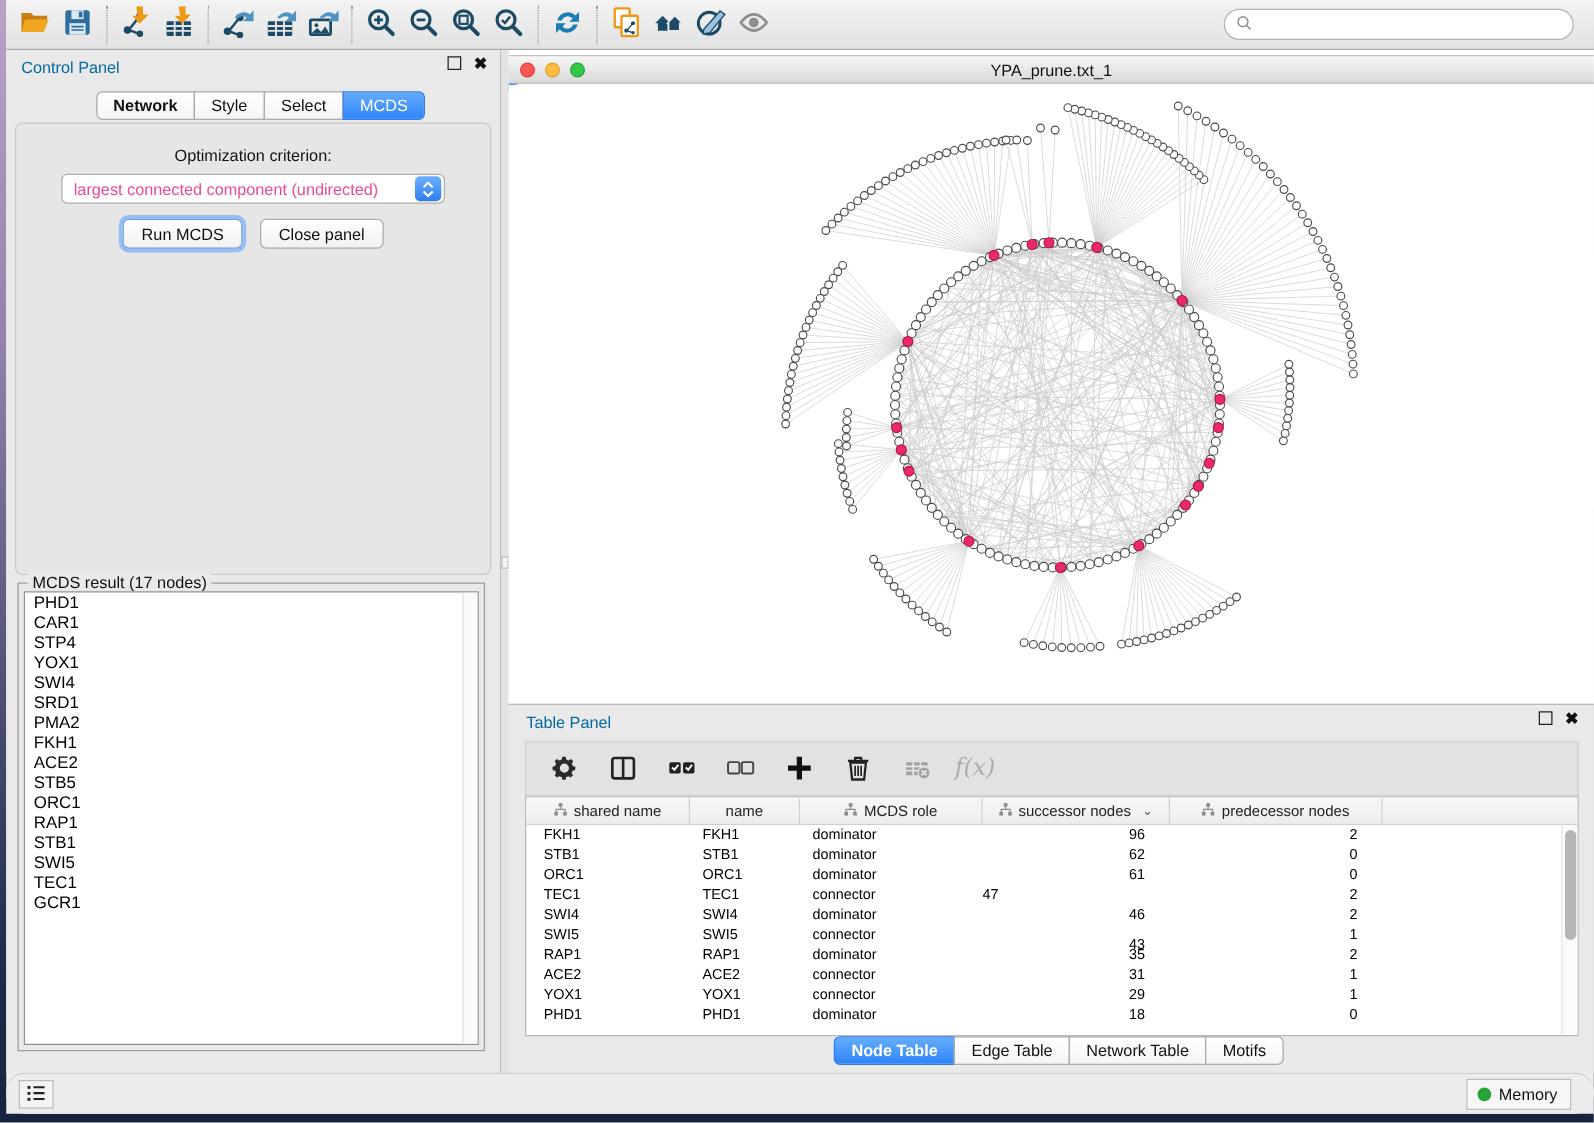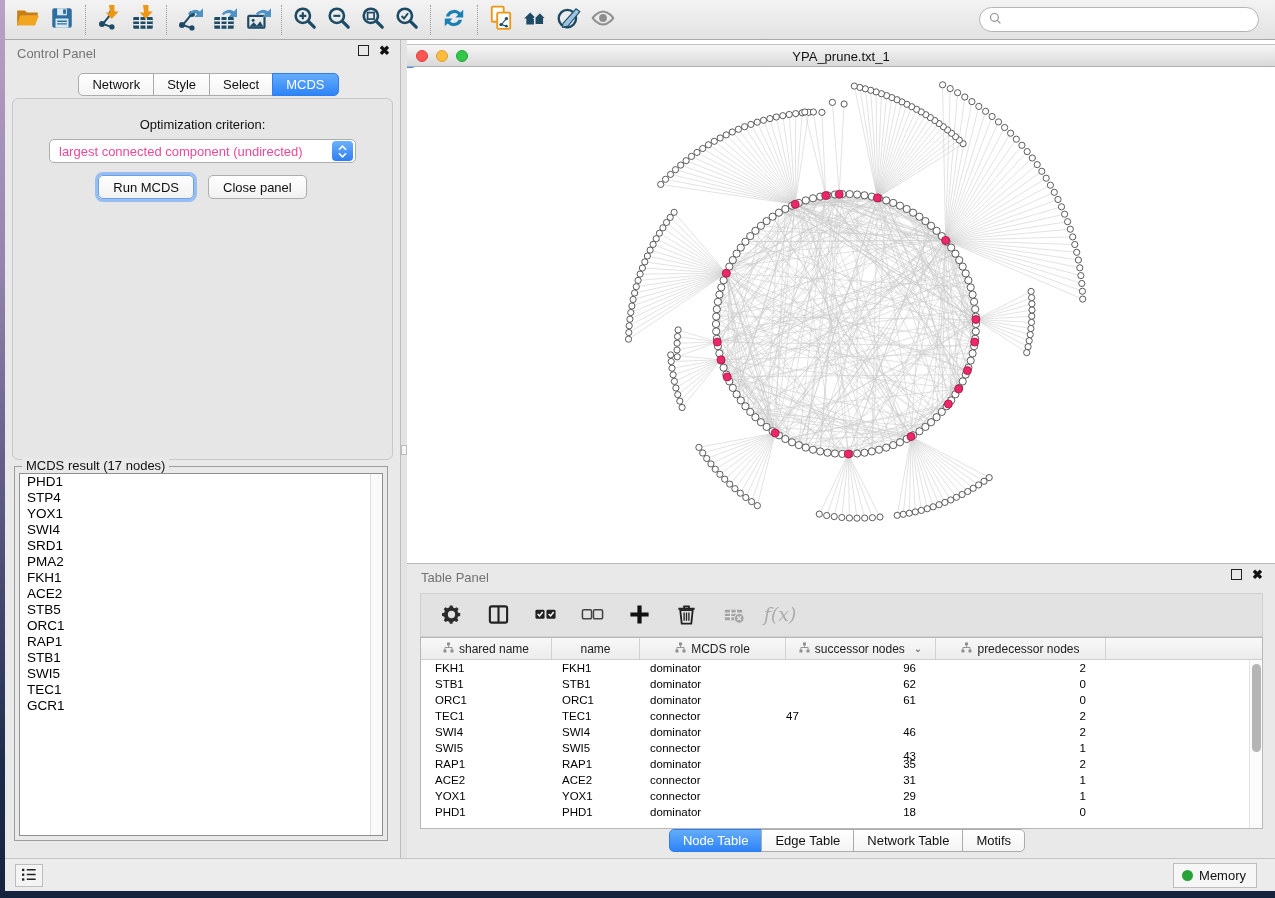--- a/index.html
+++ b/index.html
@@ -18,29 +18,29 @@
   .tb-sep { width:1px; height:30px; margin:0 6px; border-left:1px dotted #9a9a9a; }
   .search-wrap { margin-left:auto; margin-right:16px; width:280px; height:25px; background:#fff;
     border:1px solid #b4b4b4; border-radius:13px; display:flex; align-items:center; padding-left:8px; }
   .search-wrap input { border:none; outline:none; flex:1; height:20px; font-size:12px;
     font-family:"Liberation Sans",sans-serif; background:transparent; }
 
   
   .control-panel { position:absolute; left:0; top:40px; width:396px; height:818px;
     background:#e9e9e9; border-right:1px solid #bdbdbd; }
   .panel-header { position:absolute; left:0; top:0; right:0; height:26px; }
-  .panel-title { position:absolute; left:12px; top:6px; font-size:13px; color:#737373; }
+  .panel-title { position:absolute; left:12px; top:6px; font-size:13px; color:#0369a1; }
   .panel-icons { position:absolute; right:10px; top:5px; display:flex; gap:10px; align-items:center; }
   .float-box { width:11px; height:11px; border:1.5px solid #222; background:transparent; cursor:pointer; }
   .close-x { font-size:13px; font-weight:bold; color:#111; line-height:11px; cursor:pointer; }
 
   .seg-tabs { position:absolute; top:33px; left:0; right:0; display:flex; justify-content:center; }
   .seg { border:1px solid #ababab; background:linear-gradient(#ffffff,#f4f4f4); padding:3px 13px;
     font-size:13px; color:#111; margin-left:-1px; cursor:pointer; }
-  .seg:first-child { border-radius:5px 0 0 5px; margin-left:12px; }
+  .seg:first-child { border-radius:5px 0 0 5px; margin-left:12px;font-weight:bold; }
   .seg:last-child { border-radius:0 5px 5px 0; }
   .seg.active { background:linear-gradient(#64acfc,#2e84f7); border-color:#2e7df0; color:#fff; }
 
   .cp-card { position:absolute; left:7px; right:7px; top:58px; height:362px;
     background:#e6e6e6; border:1px solid #c8c8c8; border-radius:6px; }
   .opt-label { position:absolute; top:18px; width:100%; text-align:center; font-size:13px; color:#111; }
   .dropdown { position:absolute; top:40px; left:36px; right:36px; height:24px; background:#fff;
     border:1px solid #aeaeae; border-radius:5px; display:flex; align-items:center; cursor:pointer; }
   .dropdown .dd-text { flex:1; padding-left:9px; font-size:13px; color:#ec4899; white-space:nowrap; }
   .dd-stepper { width:21px; height:20px; margin-right:2px; border-radius:4px;
@@ -95,21 +95,21 @@
     border-right:1px solid #d2d2d2; position:relative; cursor:pointer; }
   .th .sort { margin-left:4px; color:#555; font-size:10px; }
   .trow { display:flex; height:16px; align-items:center; cursor:default; }
   .td { font-size:11.5px; color:#000; white-space:nowrap; overflow:hidden; }
   .tbl-scroll { position:absolute; right:0; top:22px; bottom:0; width:13px; background:#fbfbfb; border-left:1px solid #e4e4e4; }
   .tbl-thumb { position:absolute; left:2px; width:9px; top:4px; height:88px; background:#b5b5b5; border-radius:5px; }
 
   .table-tabs { position:absolute; bottom:6px; width:100%; display:flex; justify-content:center; }
 
   
-  .status-bar { position:absolute; left:0; right:0; top:858px; height:33px; background:#ececec; border-top:1px solid #c4c4c4; }
+  .status-bar { position:absolute; left:0; right:0; top:858px; height:33px; background:#ececec; border-top:1px solid #c4c4c4;border-radius:15px; }
   .status-list-btn { position:absolute; left:10px; top:5px; width:28px; height:23px; background:#f4f4f4;
     border:1px solid #bdbdbd; display:flex; align-items:center; justify-content:center; cursor:pointer; }
   .memory-btn { position:absolute; right:18px; top:4px; height:25px; padding:0 10px 0 8px;
     background:#f6f6f6; border:1px solid #bdbdbd; display:flex; align-items:center; gap:6px;
     font-size:13px; color:#111; cursor:pointer; }
   .mem-dot { width:11px; height:11px; border-radius:50%; }
 </style>
 </head>
 <body>
 
@@ -305,20 +305,21 @@
         <button class="push-btn focused">Run MCDS</button>
         <button class="push-btn">Close panel</button>
       </div>
     </div>
 
     <div class="result-group">
       <div class="result-legend">MCDS result (17 nodes)</div>
       <div class="result-list" id="mcdsList">
         <div class="list-scroll"></div>
       <div class="item">PHD1</div>
+          <div class="item">CAR1</div>
           <div class="item">STP4</div>
           <div class="item">YOX1</div>
           <div class="item">SWI4</div>
           <div class="item">SRD1</div>
           <div class="item">PMA2</div>
           <div class="item">FKH1</div>
           <div class="item">ACE2</div>
           <div class="item">STB5</div>
           <div class="item">ORC1</div>
           <div class="item">RAP1</div>

